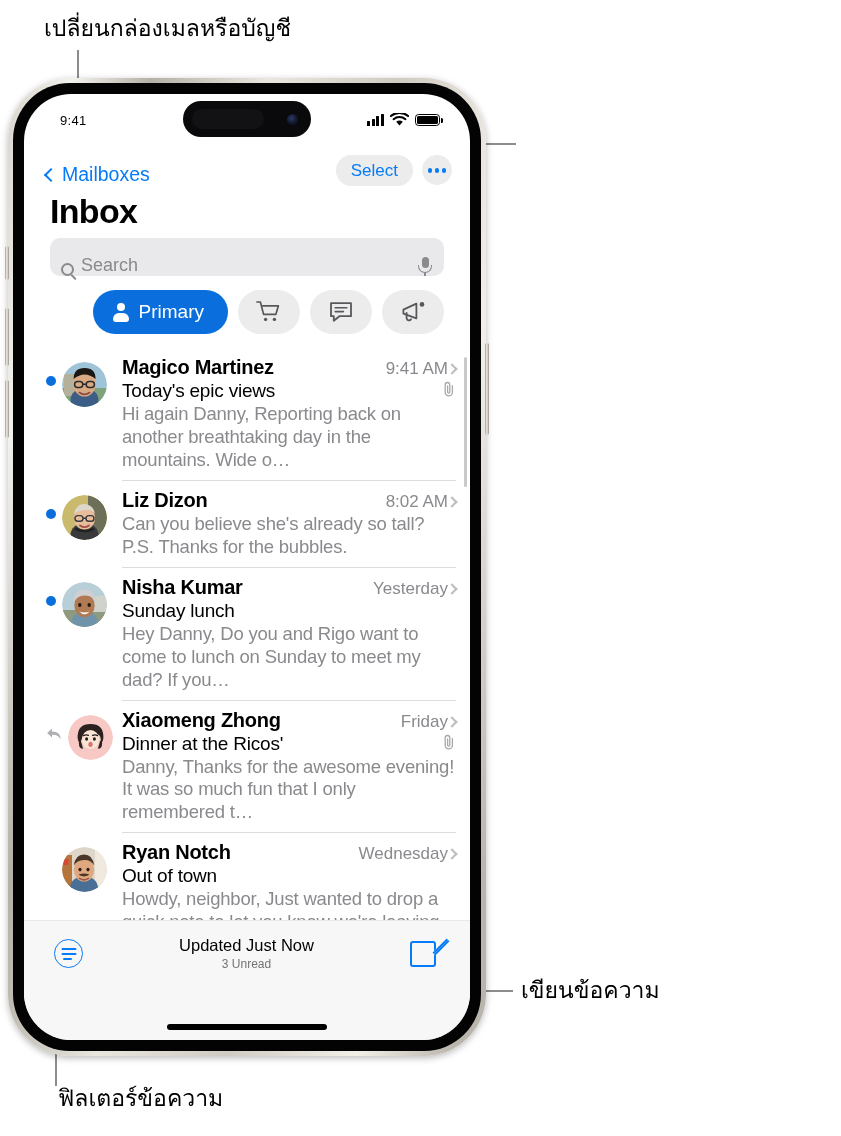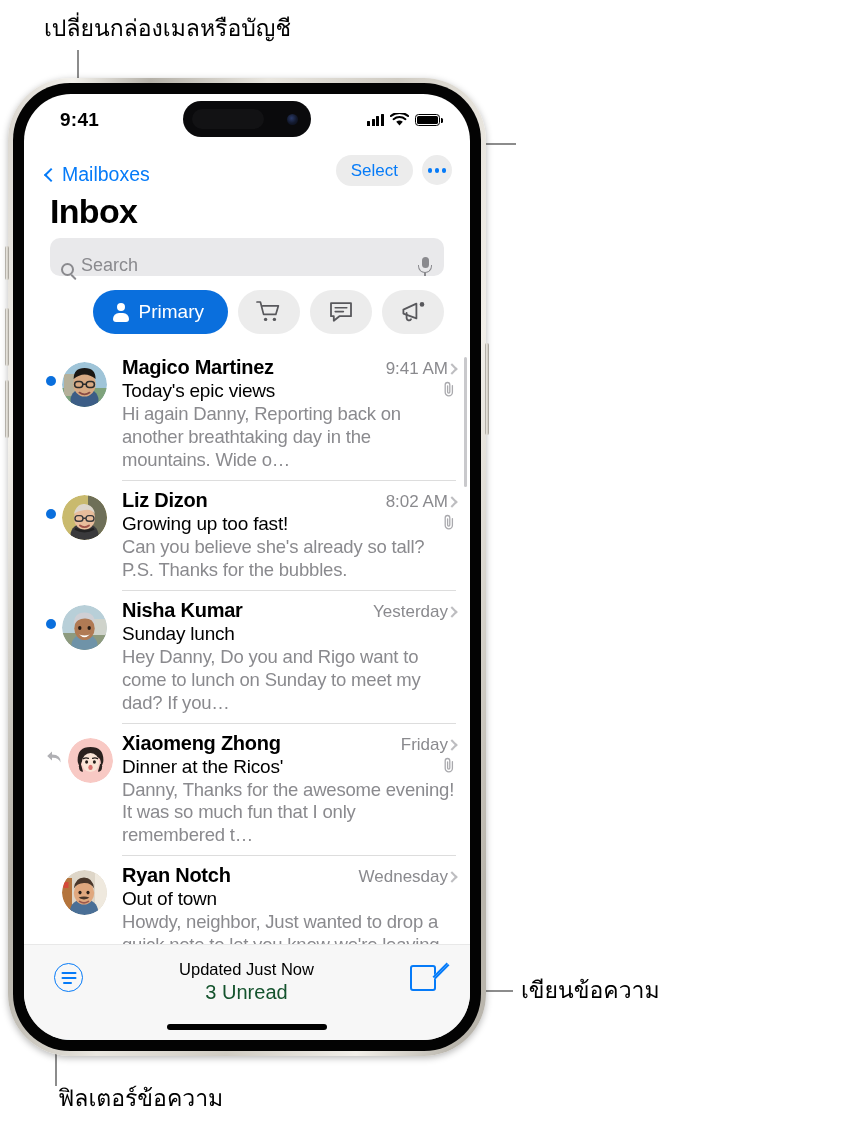--- a/index.html
+++ b/index.html
@@ -62,21 +62,21 @@
   .btn-power    { right: -3px; top: 265px; width: 4px; height: 92px; }
 
   
   .statusbar {
     position: relative;
     height: 52px;
     display: flex; align-items: center;
     padding: 0 30px 0 36px;
   }
   .status-time {
-    font-size: 19px; font-weight: bold; letter-spacing: .3px;
+    font-size: 13px; font-weight: normal; letter-spacing: .3px;
     color: #000; flex: 0 0 auto;
   }
   .status-right {
     margin-left: auto;
     display: flex; align-items: center; gap: 6px;
   }
   .island {
     position: absolute;
     left: 50%; transform: translateX(-50%);
     top: 7px;
@@ -248,42 +248,42 @@
 
   
   .scroll-ind {
     position: absolute; right: 3px; top: 10px;
     width: 3px; height: 130px; background: #c9c9cc; border-radius: 2px;
   }
 
   
   .bottombar {
     position: absolute; left:0; right:0; bottom: 0;
-    height: 96px; background: #f7f7f7;
+    height: 120px; background: #f7f7f7;
     backdrop-filter: blur(8px);
     display:flex; align-items: flex-start; padding: 14px 30px 0 30px;
     border-top: 1px solid rgba(0,0,0,.06);
   }
   .filter-btn {
     width: 29px; height: 29px; border-radius: 50%;
     border: 1.8px solid #067bf8; position: relative; cursor: pointer;
     flex: 0 0 auto; margin-top: 4px;
   }
   .filter-btn i {
     position: absolute; left: 50%; transform: translateX(-50%);
     height: 2px; background: #067bf8; border-radius: 1px; display:block;
   }
   .filter-btn i:nth-child(1){ top: 8px;  width: 15px; }
   .filter-btn i:nth-child(2){ top: 13px; width: 15px; }
   .filter-btn i:nth-child(3){ top: 18px; width: 9px; left: 8px; transform:none; }
   .status-center {
     flex: 1; text-align: center; margin-top: 1px;
   }
   .status-main { font-size: 16.5px; color: #000; font-weight: 500; }
-  .status-sub  { font-size: 20px; color: #14532d; margin-top: 2px; }
+  .status-sub  { font-size: 12px; color: #737373; margin-top: 2px; }
   .compose-btn {
     width: 30px; height: 30px; position: relative; cursor: pointer;
     flex: 0 0 auto; margin-top: 4px;
   }
   .compose-btn .sq {
     position:absolute; left:0; top:2px; width: 26px; height: 26px;
     border: 2.1px solid #067bf8; border-radius: 3px;
   }
   .compose-btn .pen {
     position:absolute; right:-3px; top:-2px; width: 4px; height: 20px;
@@ -472,28 +472,20 @@
                   </g>
                 </svg>
               </span>
             </div>
             <div class="body">
               <div class="line1">
                 <span class="sender">Liz Dizon</span>
                 <span class="meta">
                   <span class="timestamp">8:02 AM</span>
                   <span class="chev-right"></span>
-                </span>
-              </div>
-              <div class="line2">
-                <span class="subject">Growing up too fast!</span>
-                <span class="clip">
-                  <svg width="14" height="16" viewBox="0 0 14 16">
-                    <path d="M10.4 4.6 v6.6 a3.6 3.6 0 0 1 -7.2 0 v-7.4 a2.3 2.3 0 0 1 4.6 0 v7.2 a1.1 1.1 0 0 1 -2.2 0 v-6.2" stroke="#a9a9ad" stroke-width="1.3" fill="none" stroke-linecap="round"></path>
-                  </svg>
                 </span>
               </div>
               <div class="preview">Can you believe she's already so tall? P.S. Thanks for the bubbles.</div>
             </div>
           </div>
 
           <div class="mailrow">
             <div class="leadcol">
               <span class="unread-dot"></span>
               <span class="avatar">

